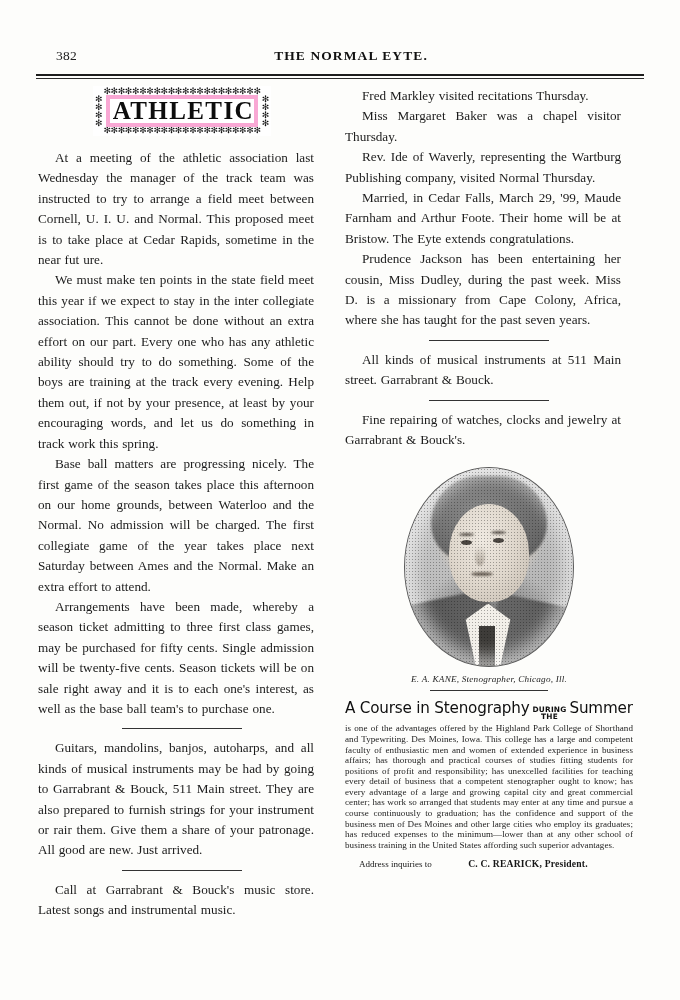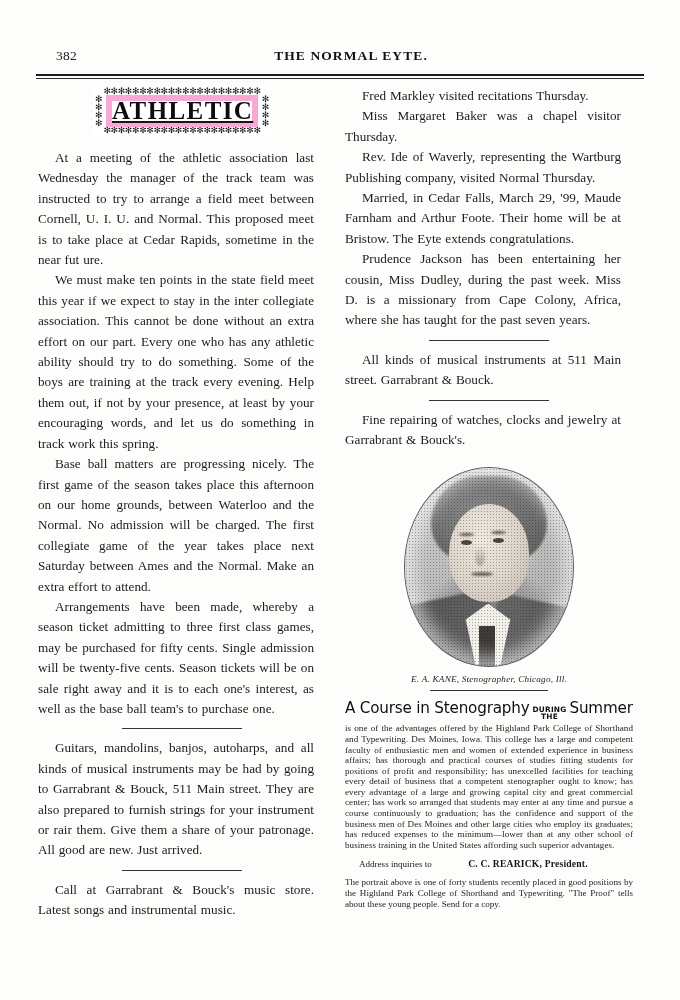--- a/index.html
+++ b/index.html
@@ -111,25 +111,24 @@
     user-select: none;
   }
   .orn-top    { left: 0; right: 0; top: 1px; text-align: center; }
   .orn-bottom { left: 0; right: 0; bottom: 1px; text-align: center; }
   .orn-left   { left: 2px; top: 9px; bottom: 9px; width: 10px; }
   .orn-right  { right: 2px; top: 9px; bottom: 9px; width: 10px; text-align: right;}
   .orn-v span { display: block; height: 8px; }
   .banner-inner {
     position: absolute;
     left: 13px; right: 13px; top: 9px; bottom: 9px;
-    border: 6px solid #f9a8d4;
+    border: 4px solid #f9a8d4;
     display: flex;
     align-items: center;
-    justify-content: flex-start;
-    text-decoration: underline;
+    justify-content: flex-end;
   }
   .banner-title {
     font-family: "Liberation Serif", "DejaVu Serif", serif;
     font-weight: bold;
     font-size: 25px;
     letter-spacing: 1.4px;
     color: #0d0d0d;
     line-height: 1;
     padding-bottom: 2px;
   }
@@ -419,16 +418,15 @@
         <span>Summer</span>
       </div>
 
       <div class="ad-body">is one of the advantages offered by the Highland Park College of Shorthand and Typewriting. Des Moines, Iowa. This college has a large and competent faculty of enthusiastic men and women of extended experience in business affairs; has thorough and practical courses of studies fitting students for positions of profit and responsibility; has unexcelled facilities for teaching every detail of business that a competent stenographer ought to know; has every advantage of a large and growing capital city and great commercial center; has work so arranged that students may enter at any time and pursue a course continuously to graduation; has the confidence and support of the business men of Des Moines and other large cities who employ its graduates; has reduced expenses to the minimum—lower than at any other school of business training in the United States affording such superior advantages.</div>
 
       <div class="ad-sign">
         <span class="lead">Address inquiries to</span>
         <span class="name">C. C. REARICK, President.</span>
       </div>
 
-      <div class="ad-tail">The portrait above is one of forty students recently placed in good positions by the Highland Park College of Shorthand and Typewriting. "The Proof" tells about these young people. Send for a copy.</div>
     </div>
   </div>
 </div>
 
 </body></html>

